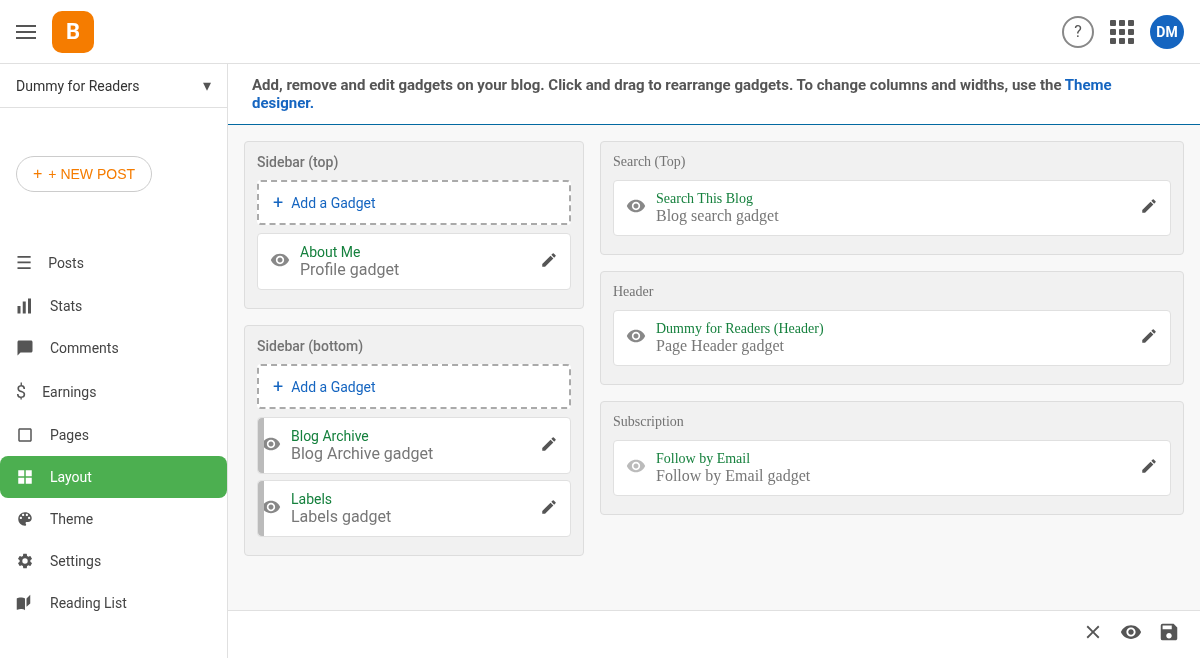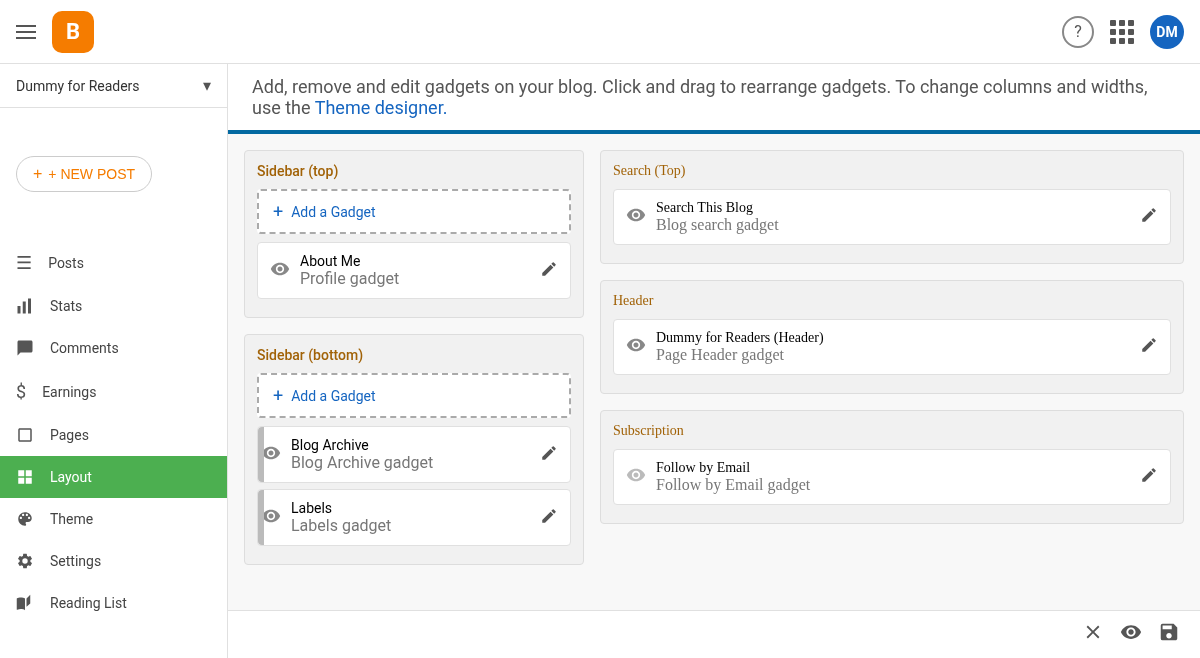--- a/index.html
+++ b/index.html
@@ -63,48 +63,49 @@
       align-items: center;
       gap: 6px;
       width: fit-content;
     }
     .new-post-btn .plus { font-size: 16px; }
     .nav-items { flex: 1; }
     .nav-item {
       display: flex; align-items: center; gap: 16px;
       padding: 12px 16px; cursor: pointer; color: #444; font-size: 14px;
     }
-    .nav-item.active { background: #4caf50; color: #fff; border-radius: 0; }
+    .nav-item.active { background: #4caf50; color: #fff; border-radius: 8px; }
     .nav-item.active .nav-icon { color: #fff; }
     .nav-icon { font-size: 18px; color: #555; display: flex; align-items: center; }
     .nav-label { font-size: 14px; text-align: right; }
 
     
     .content-area { flex: 1; overflow-y: auto; background: #f8f8f8; }
 
     
     .instruction-bar {
-      background: #fff; padding: 12px 24px; font-size: 18px; color: #555;
-      border-bottom: 4px solid #0369a1;
+      background: #fff; padding: 12px 24px; font-size: 15px; color: #555;
+      border-bottom: 1px solid #0369a1;
+      font-weight: bold;
     }
     .instruction-bar a { color: #1565c0; text-decoration: none; }
 
     
     .layout-grid { display: flex; gap: 0; padding: 16px; align-items: flex-start; }
     .left-column { display: flex; flex-direction: column; gap: 16px; width: 340px; flex-shrink: 0; }
     .right-column { flex: 1; display: flex; flex-direction: column; gap: 16px; margin-left: 16px; font-family: Liberation Serif, serif; }
 
     
     .section-box {
       background: #f1f1f1;
       border: 1px solid #ddd;
       border-radius: 4px;
       padding: 12px;
     }
-    .section-title { font-size: 14px; font-weight: 500; color: #a16207; margin-bottom: 10px; }
+    .section-title { font-size: 14px; font-weight: 500; color: #737373; margin-bottom: 10px; }
 
     
     .gadget-add {
       border: 2px dashed #aaa; border-radius: 4px; background: #fff;
       padding: 10px 14px; display: flex; align-items: center; gap: 8px;
       color: #1565c0; font-size: 14px; cursor: pointer; margin-bottom: 8px;
     }
     .gadget-add .plus-icon { font-size: 18px; color: #1565c0; }
 
     .gadget-item {
@@ -113,21 +114,21 @@
       margin-bottom: 6px; position: relative;
     }
     .gadget-item .drag-handle {
       width: 6px; background: #bbb; position: absolute; left: 0; top: 0; bottom: 0;
       border-radius: 4px 0 0 4px; cursor: grab;
     }
     .gadget-item.has-handle { padding-left: 3px; }
     .gadget-eye { color: #888; font-size: 18px; flex-shrink: 0; }
     .gadget-eye.disabled { color: #bbb; }
     .gadget-text { flex: 1; }
-    .gadget-name { font-size: 14px; color: #000000; }
+    .gadget-name { font-size: 14px; color: #15803d; }
     .gadget-sub { font-size: 16px; color: #777; }
     .gadget-edit { color: #555; cursor: pointer; font-size: 16px; flex-shrink: 0; }
 
     
     .bottom-bar {
       display: flex; align-items: center; justify-content: flex-end;
       padding: 10px 20px; background: #fff; border-top: 1px solid #e0e0e0;
       gap: 16px; flex-shrink: 0;
     }
     .bottom-icon { color: #555; font-size: 20px; cursor: pointer; }

